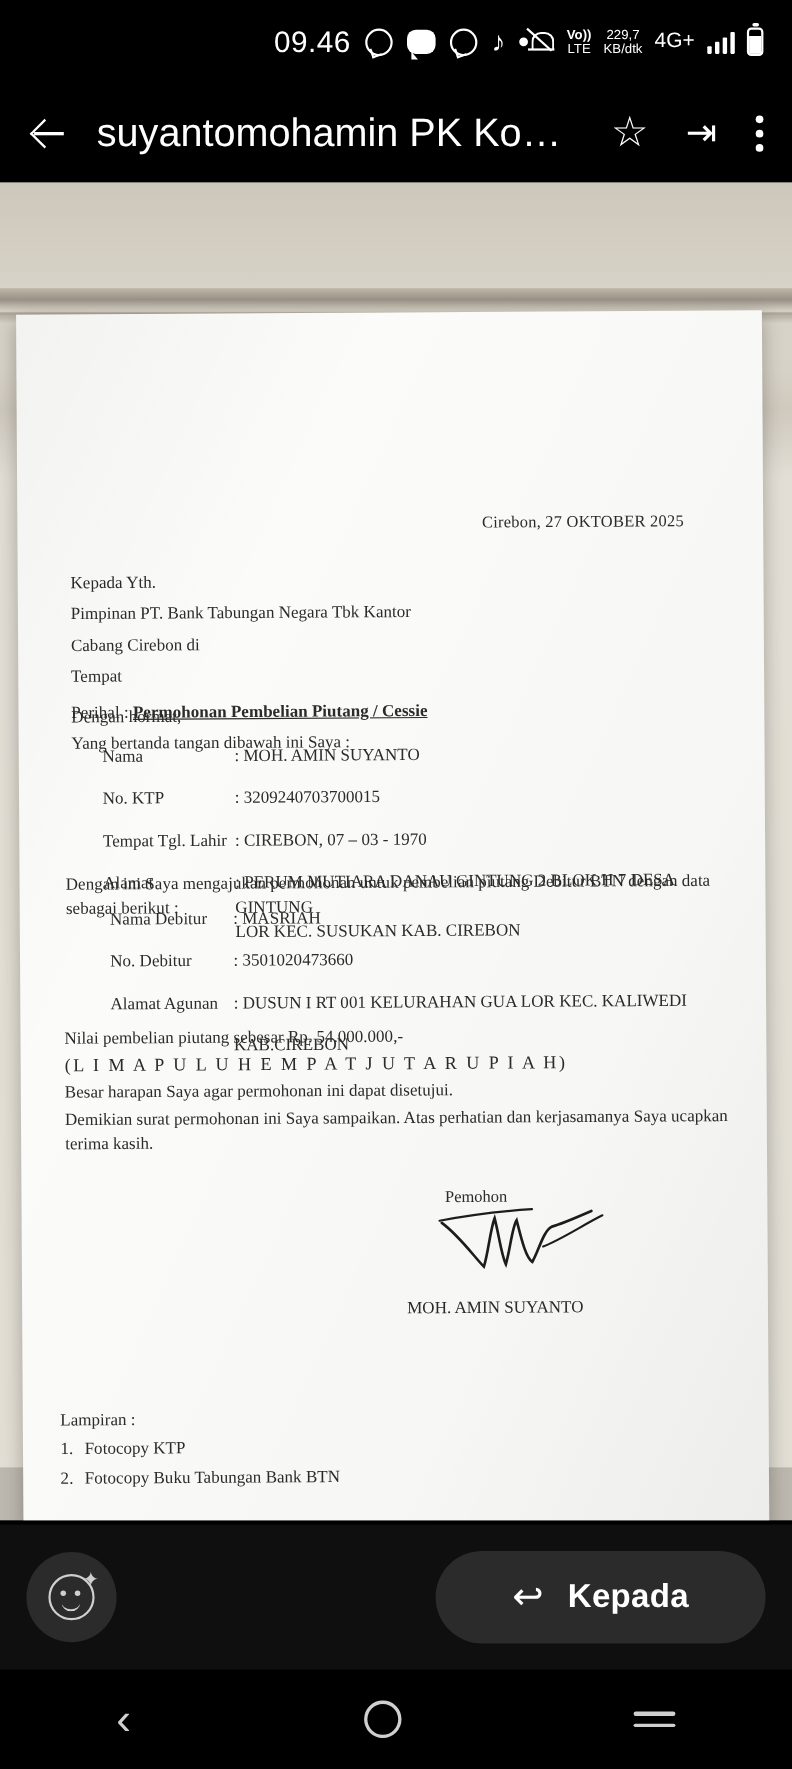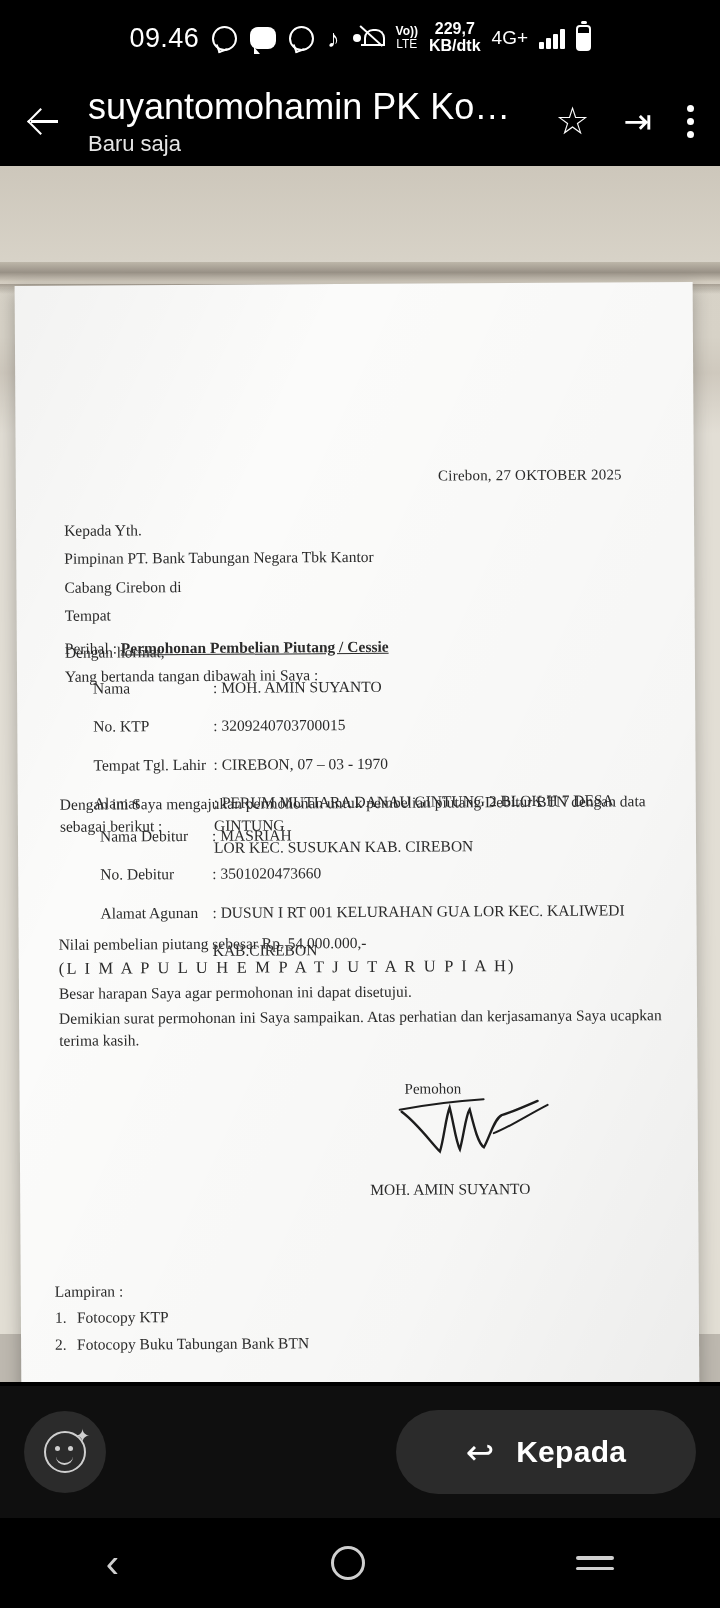--- a/index.html
+++ b/index.html
@@ -7,21 +7,21 @@
     width: 720px; height: 1608px;
     background: #000;
     font-family: "Liberation Sans", sans-serif;
     overflow: hidden;
   }
   .phone { position: relative; width: 720px; height: 1608px; background: #000; }
 
   
   .statusbar {
     position: relative; height: 76px; background: #000; color: #fff;
-    display: flex; align-items: center; justify-content: center;
+    display: flex; align-items: center; justify-content: flex-end;
     padding: 16px 26px;
   }
   .sb-left { display: flex; align-items: center; gap: 13px; }
   .sb-clock { font-size: 27px; font-weight: 500; letter-spacing: .4px; }
   .sb-icon { display: inline-flex; align-items: center; justify-content: center; }
   .wa-icon {
     width: 25px; height: 25px; border-radius: 50%;
     border: 2.4px solid #fff; position: relative;
   }
   .wa-icon::after {
@@ -47,21 +47,21 @@
   }
   .bell-mute::after {
     content: ""; position: absolute; left: 0px; top: 19px; width: 24px; height: 2.4px; background: #fff;
   }
   .bell-slash {
     position: absolute; left: -1px; top: 0; width: 30px; height: 2.4px; background: #fff;
     transform: rotate(42deg); transform-origin: left center;
   }
   .volte { font-size: 12px; line-height: 1.05; text-align: center; }
   .volte b { font-weight: 700; display: block; font-size: 12px; }
-  .netspeed { font-size: 16px; line-height: 1.05; text-align: center; font-weight: 700; }
+  .netspeed { font-size: 12px; line-height: 1.05; text-align: center; font-weight: 400; }
   .net4g { font-size: 19px; font-weight: 500; }
   .sig { display: flex; align-items: flex-end; gap: 2.5px; height: 22px; }
   .sig i { display: block; width: 4.5px; background: #fff; border-radius: 1px; }
   .sig i:nth-child(1) { height: 7px; }
   .sig i:nth-child(2) { height: 11px; }
   .sig i:nth-child(3) { height: 15px; }
   .sig i:nth-child(4) { height: 20px; }
   .battery {
     width: 15px; height: 26px; border: 2.4px solid #fff; border-radius: 4px;
     position: relative; background: linear-gradient(to top, #fff 72%, transparent 72%);
@@ -257,21 +257,20 @@
           <i></i>
         </span>
       <span class="battery"></span>
     </div>
   </div>
 
   <div class="appbar">
     <div class="back-arrow"></div>
     <div class="title-block">
       <div class="chat-title">suyantomohamin PK Kom…</div>
-      <div class="chat-sub">Baru saja</div>
     </div>
     <div class="appbar-actions">
       <span class="star-icon">☆</span>
       <span class="forward-icon">⇥</span>
       <span class="kebab">
           <i></i>
           <i></i>
           <i></i>
         </span>
     </div>

